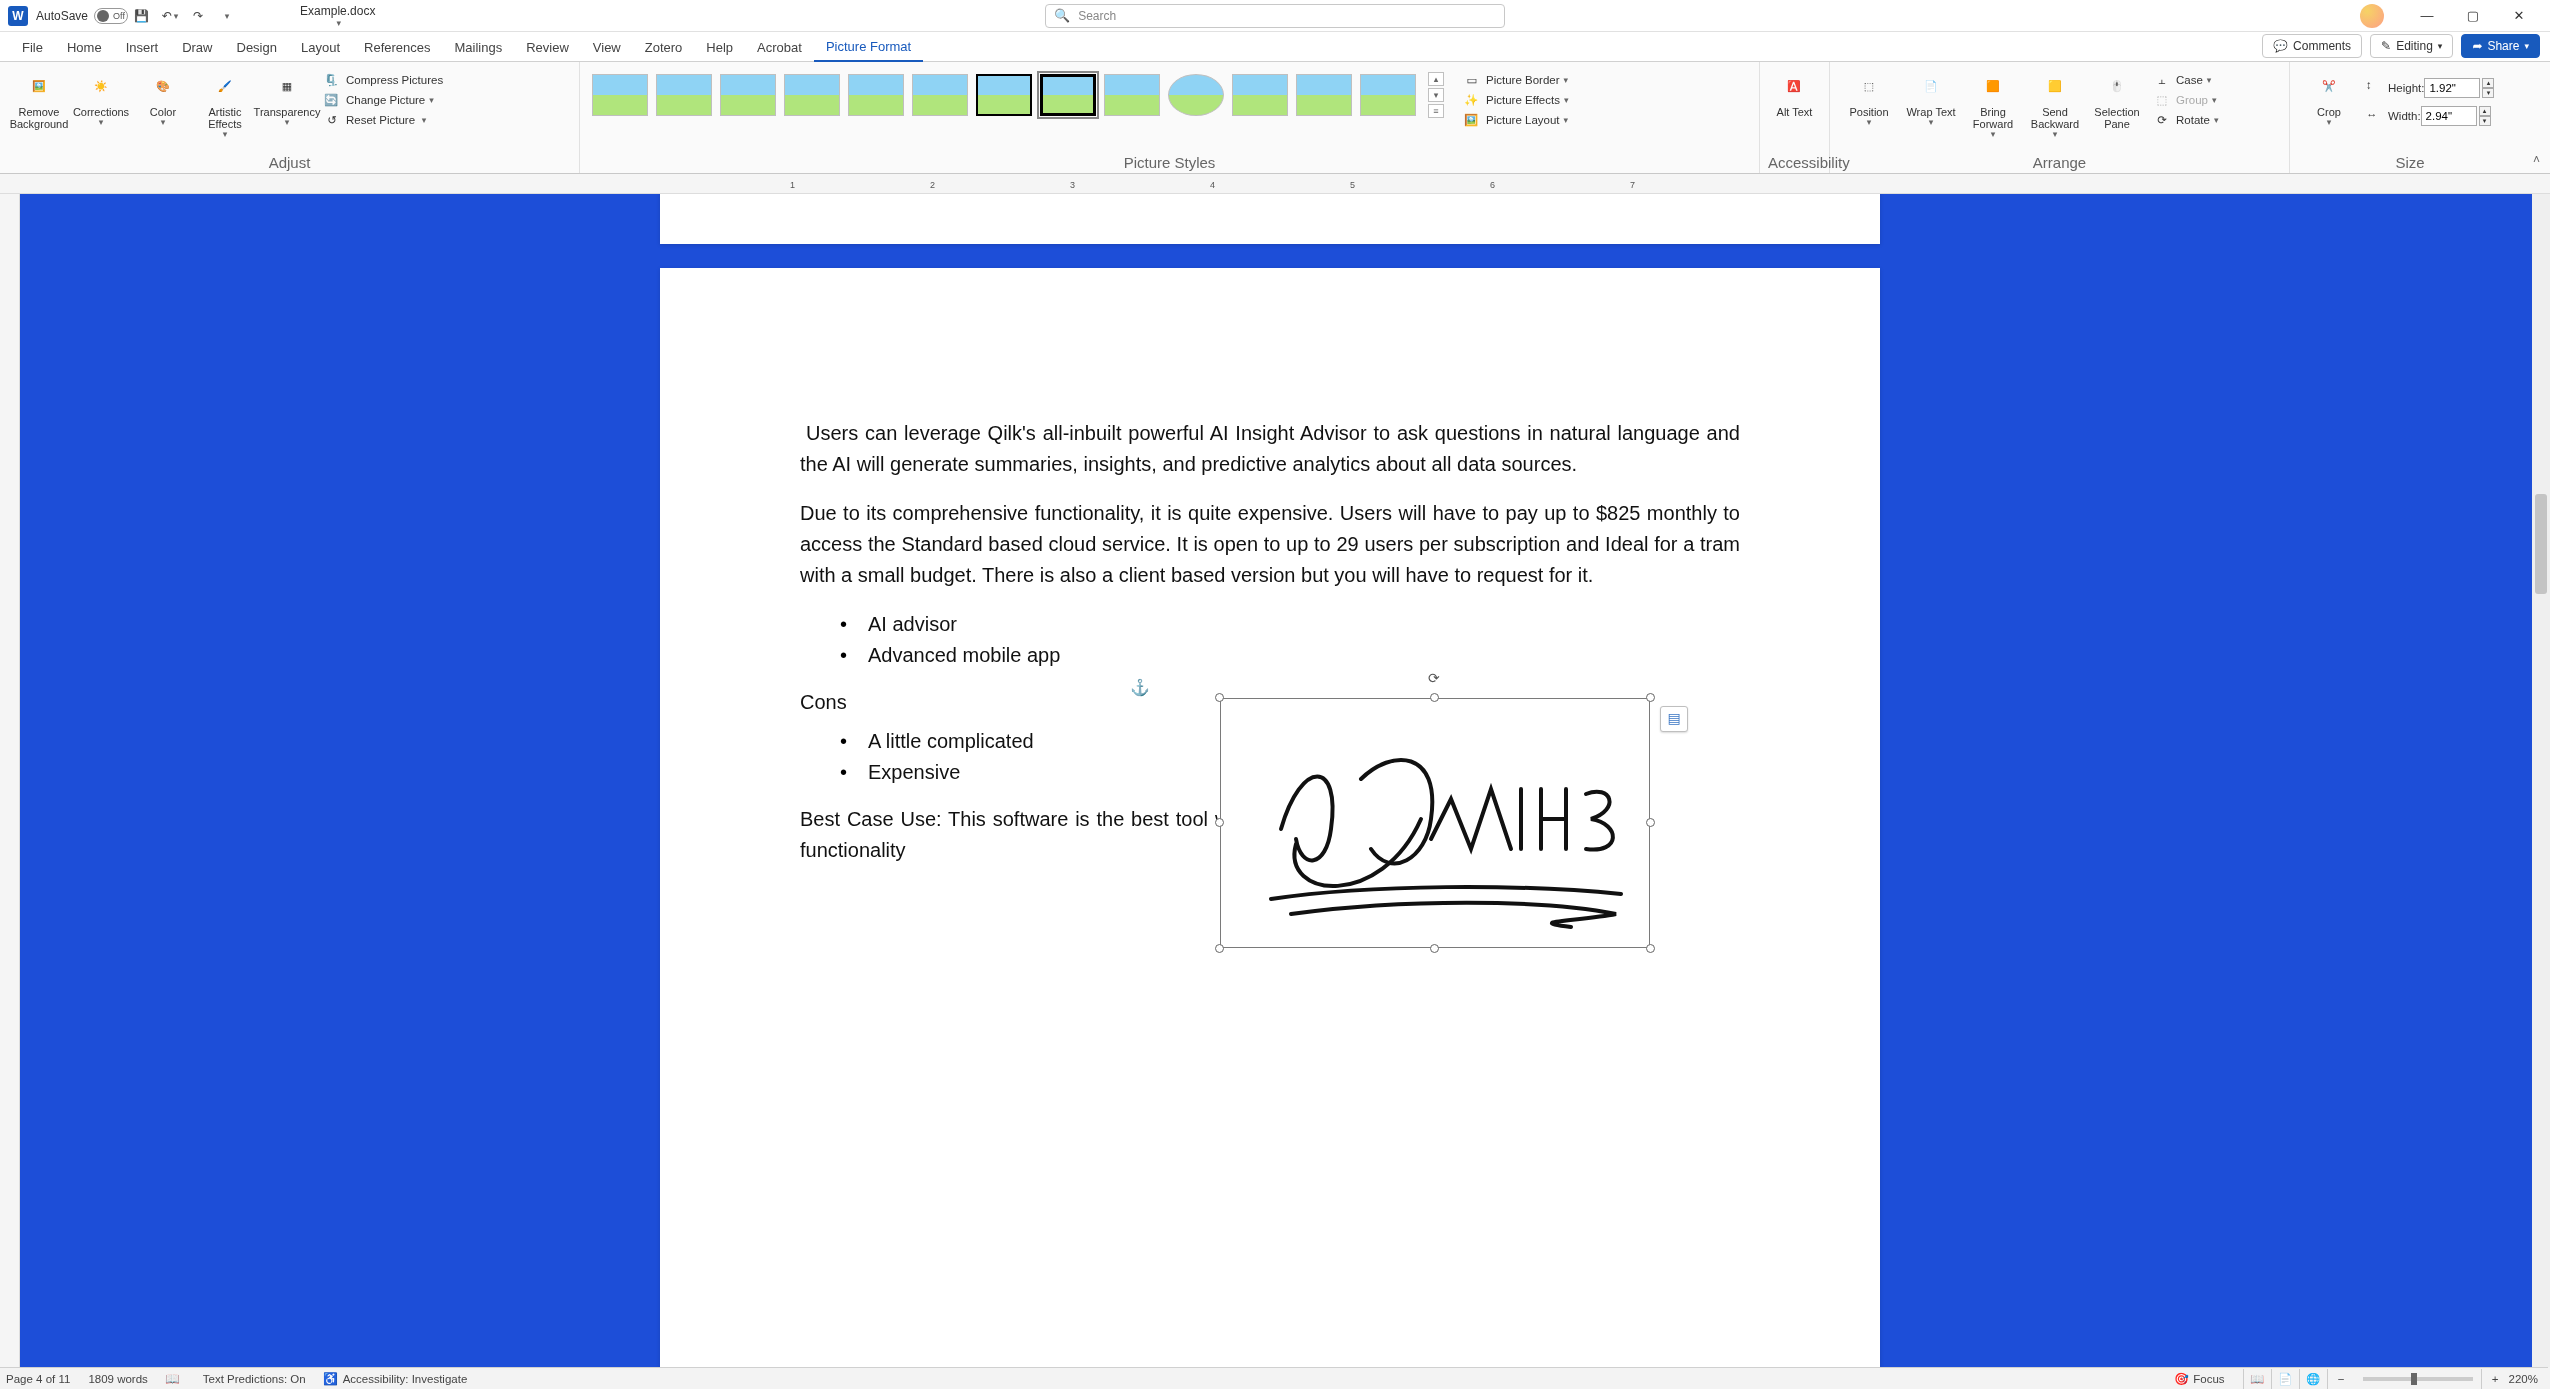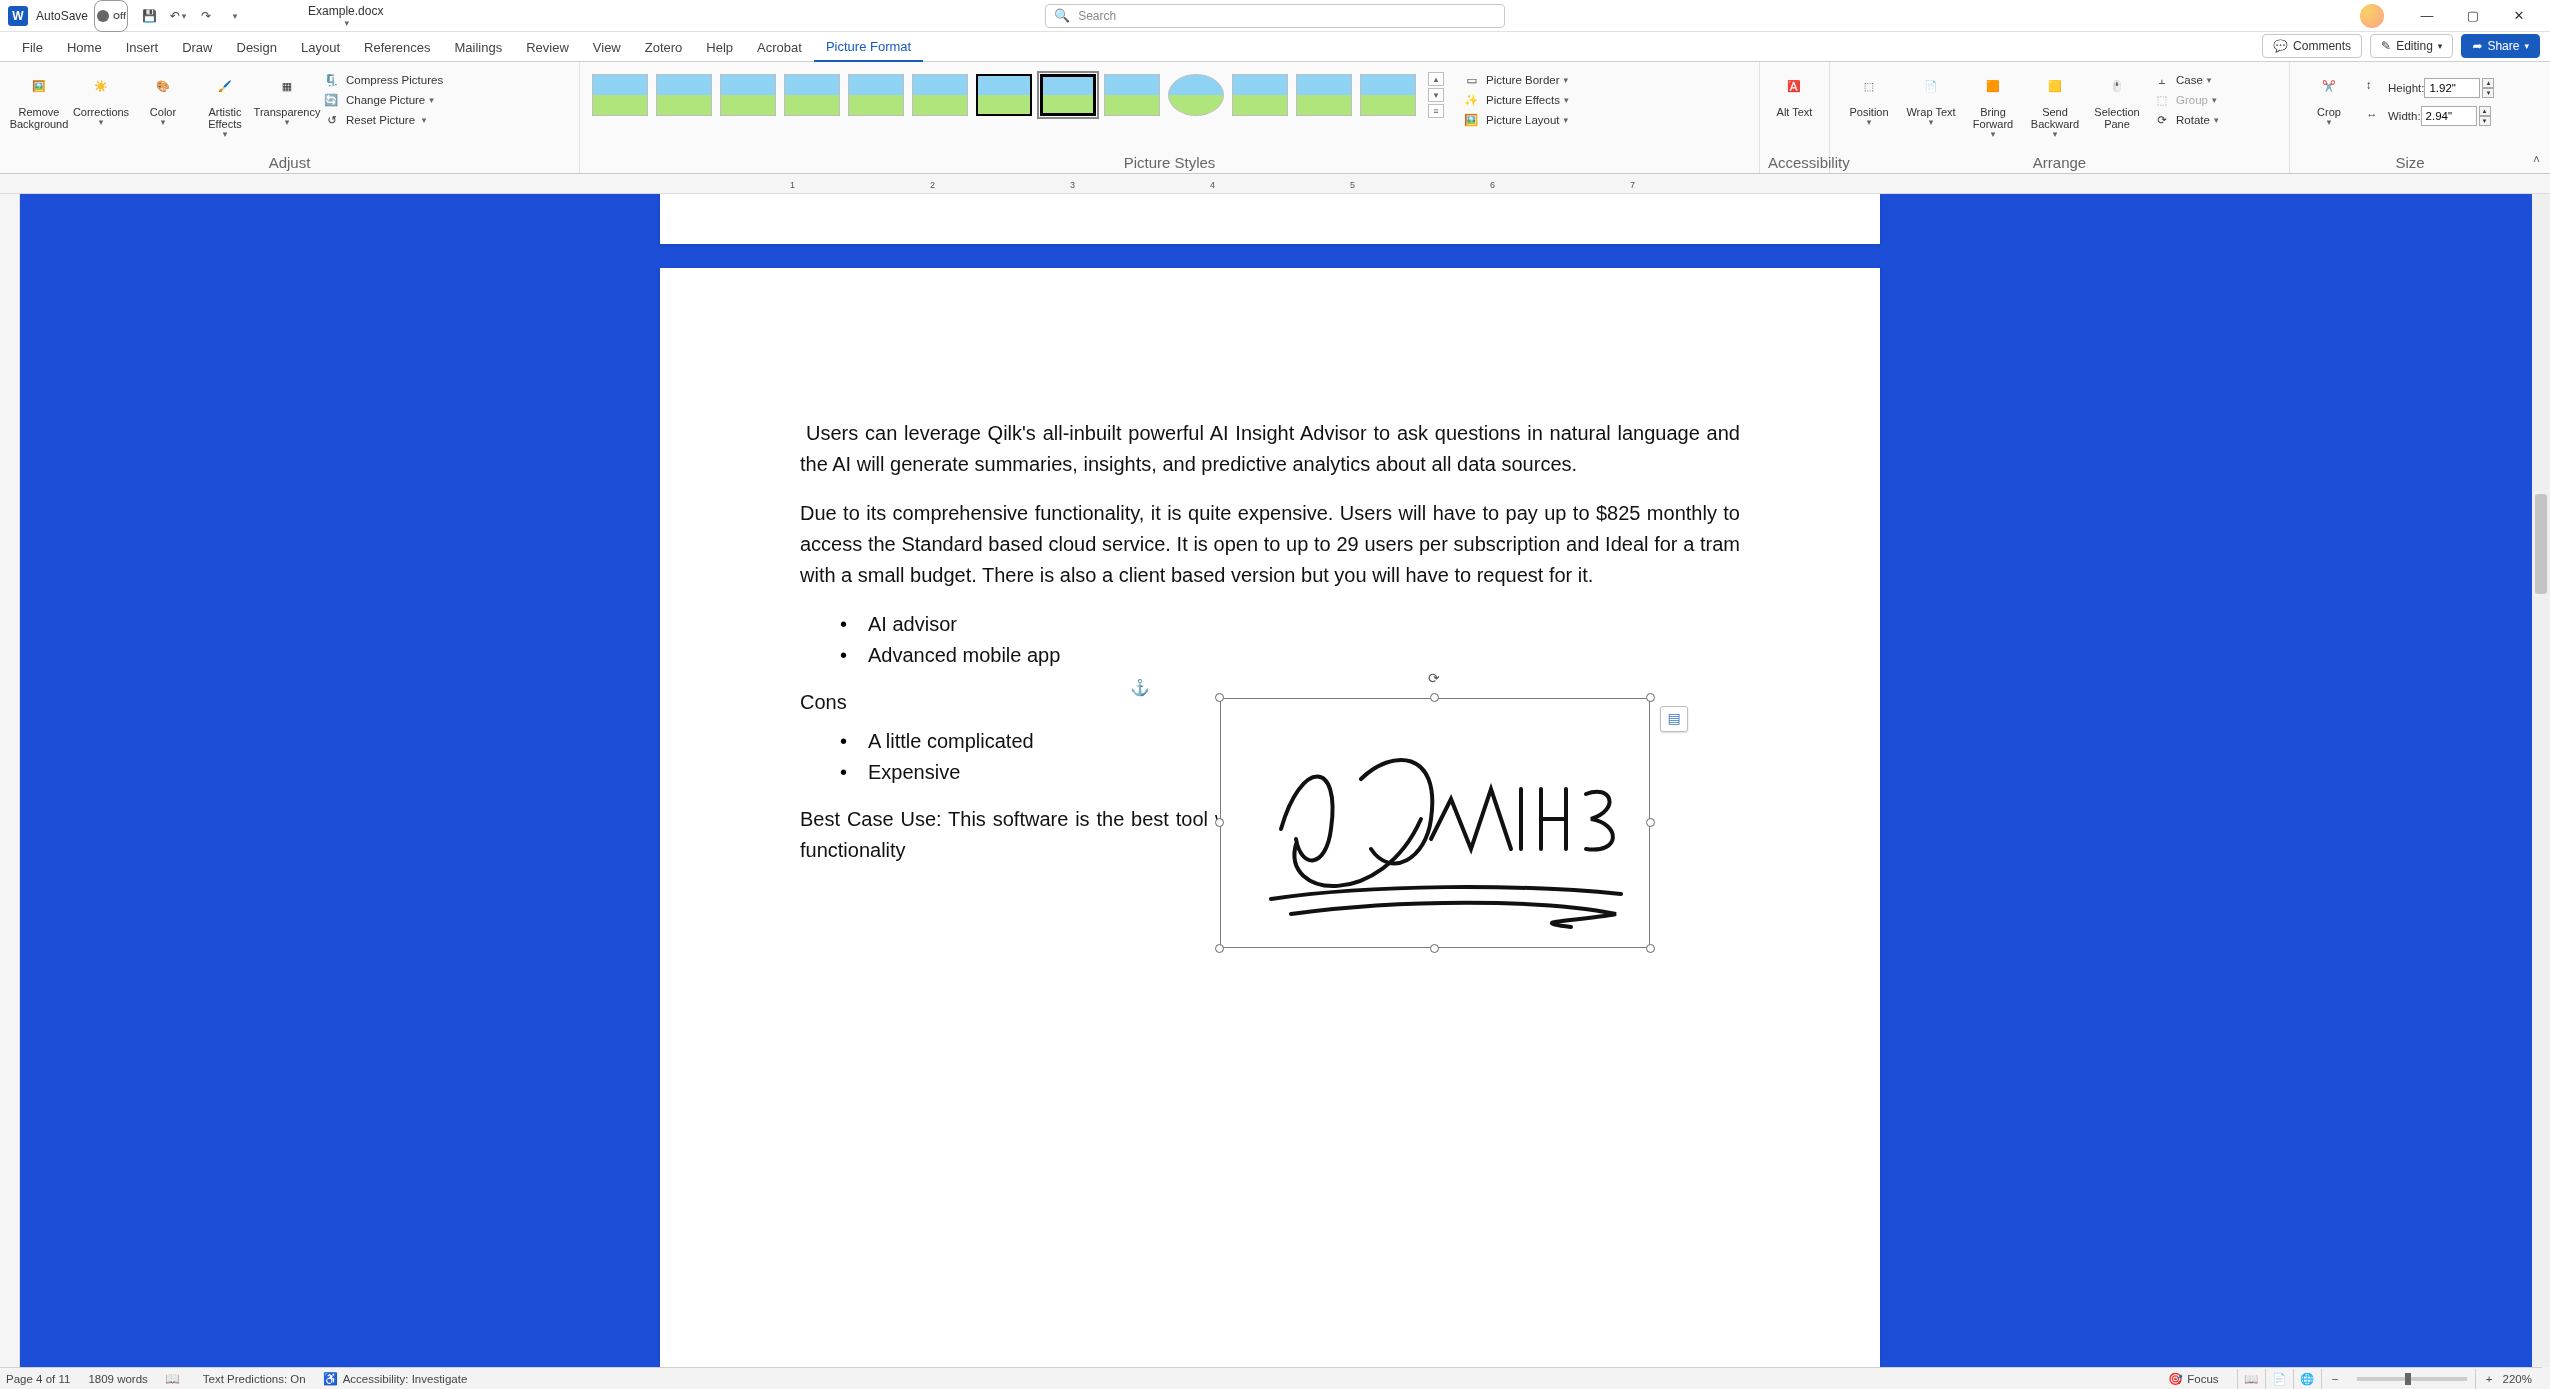--- a/index.html
+++ b/index.html
@@ -2,21 +2,21 @@
 <html><head>
 <meta charset="utf-8">
 <style>
 * { box-sizing: border-box; margin: 0; padding: 0; font-family: "Segoe UI", Arial, sans-serif; }
 html, body { width: 2550px; height: 1389px; overflow: hidden; background: #f3f3f3; }
 
 
 .titlebar { height: 32px; background: #ffffff; display: flex; align-items: center; padding: 0 8px; border-bottom: 1px solid #e1e1e1; font-size: 12px; color: #333; }
 .titlebar .word-icon { width: 20px; height: 20px; background: #185abd; color: #fff; display: inline-flex; align-items: center; justify-content: center; font-weight: bold; font-size: 12px; border-radius: 3px; margin-right: 8px; }
 .titlebar .autosave-label { margin-right: 6px; }
-.titlebar .toggle { width: 34px; height: 32px; border: 1px solid #999; border-radius: 8px; background: #fff; position: relative; margin-right: 8px; display: inline-flex; align-items: center; font-weight: bold; }
+.titlebar .toggle { width: 34px; height: 16px; border: 1px solid #999; border-radius: 8px; background: #fff; position: relative; margin-right: 0; display: inline-flex; align-items: center; }
 .titlebar .toggle .knob { width: 12px; height: 12px; background: #666; border-radius: 50%; margin-left: 2px; }
 .titlebar .toggle .off { font-size: 9px; margin-left: 4px; color: #555; }
 .titlebar .qat-btn { width: 24px; height: 24px; display: inline-flex; align-items: center; justify-content: center; margin: 0 2px; color: #444; cursor: pointer; }
 .titlebar .qat-btn.save { color: #185abd; }
 .titlebar .chev-sm { font-size: 9px; margin-left: 2px; color: #666; }
 .titlebar .docname { margin-left: 60px; display: inline-flex; align-items: center; flex-direction: column; }
 .titlebar .searchbox { position: absolute; left: 50%; transform: translateX(-50%); width: 460px; height: 24px; border: 1px solid #c8c8c8; border-radius: 4px; display: flex; align-items: center; padding: 0 8px; color: #888; background: #fff; }
 .titlebar .searchbox .mag { margin-right: 8px; font-size: 13px; }
 .titlebar .win-controls { margin-left: auto; display: flex; align-items: center; }
 .titlebar .avatar { width: 24px; height: 24px; border-radius: 50%; background: radial-gradient(circle at 30% 30%, #f6d365, #fda085); margin-right: 20px; }
@@ -93,21 +93,21 @@
 .h-br { right: -5px; bottom: -5px; }
 .rot { position: absolute; left: 208px; top: 0; width: 16px; height: 16px; font-size: 14px; color: #555; cursor: pointer; }
 .layout-btn { position: absolute; right: -38px; top: 38px; width: 28px; height: 26px; border: 1px solid #bfbfbf; background: #fff; display: flex; align-items: center; justify-content: center; font-size: 14px; color: #3a76c4; cursor: pointer; border-radius: 3px; box-shadow: 0 1px 2px rgba(0,0,0,0.15); }
 .anchor { position: absolute; left: -90px; top: 8px; font-size: 16px; color: #6a8cbf; }
 
 
 .vscroll { position: absolute; right: 0; top: 194px; bottom: 22px; width: 18px; background: #efefef; }
 .vscroll .thumb { position: absolute; left: 3px; width: 12px; top: 300px; height: 100px; background: #c4c4c4; border-radius: 3px; border: none; }
 
 
-.statusbar { position: absolute; left: 0; right: 8px; bottom: 0; height: 22px; background: #f3f3f3; border-top: 1px solid #d0d0d0; display: flex; align-items: center; font-size: 11.5px; color: #444; padding: 0 6px; }
+.statusbar { position: absolute; left: 0; right: 2px; bottom: 0; height: 22px; background: #f3f3f3; border-top: 1px solid #d0d0d0; display: flex; align-items: center; font-size: 11.5px; color: #444; padding: 0 6px; }
 .statusbar .sseg { margin-right: 18px; display: inline-flex; align-items: center; cursor: pointer; }
 .statusbar .sseg .sico { margin-right: 4px; font-size: 12px; }
 .statusbar .right { margin-left: auto; display: flex; align-items: center; }
 .statusbar .viewbtn { width: 28px; height: 20px; border-left: 1px solid #ccc; display: inline-flex; align-items: center; justify-content: center; cursor: pointer; }
 .statusbar .zoom-slider { width: 110px; height: 4px; background: #ccc; margin: 0 8px; position: relative; }
 .statusbar .zoom-slider .zknob { position: absolute; left: 48px; top: -4px; width: 6px; height: 12px; background: #666; }
 </style>
 </head>
 <body>
 

